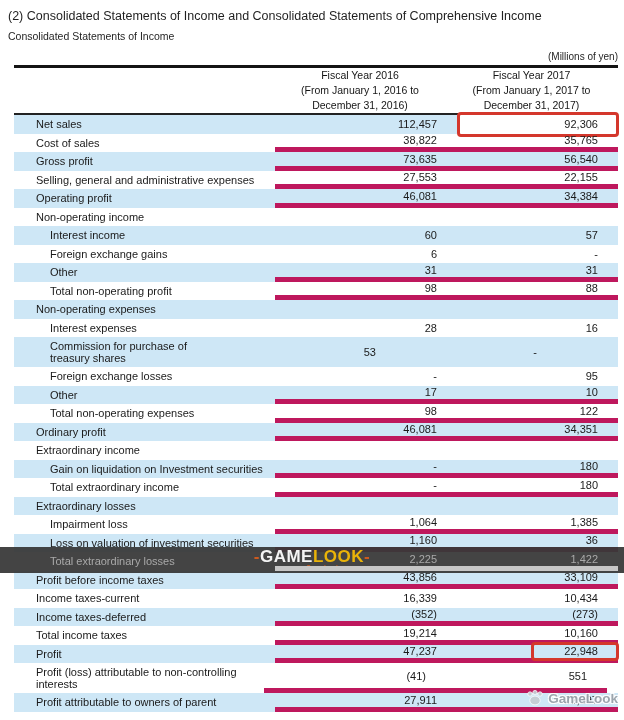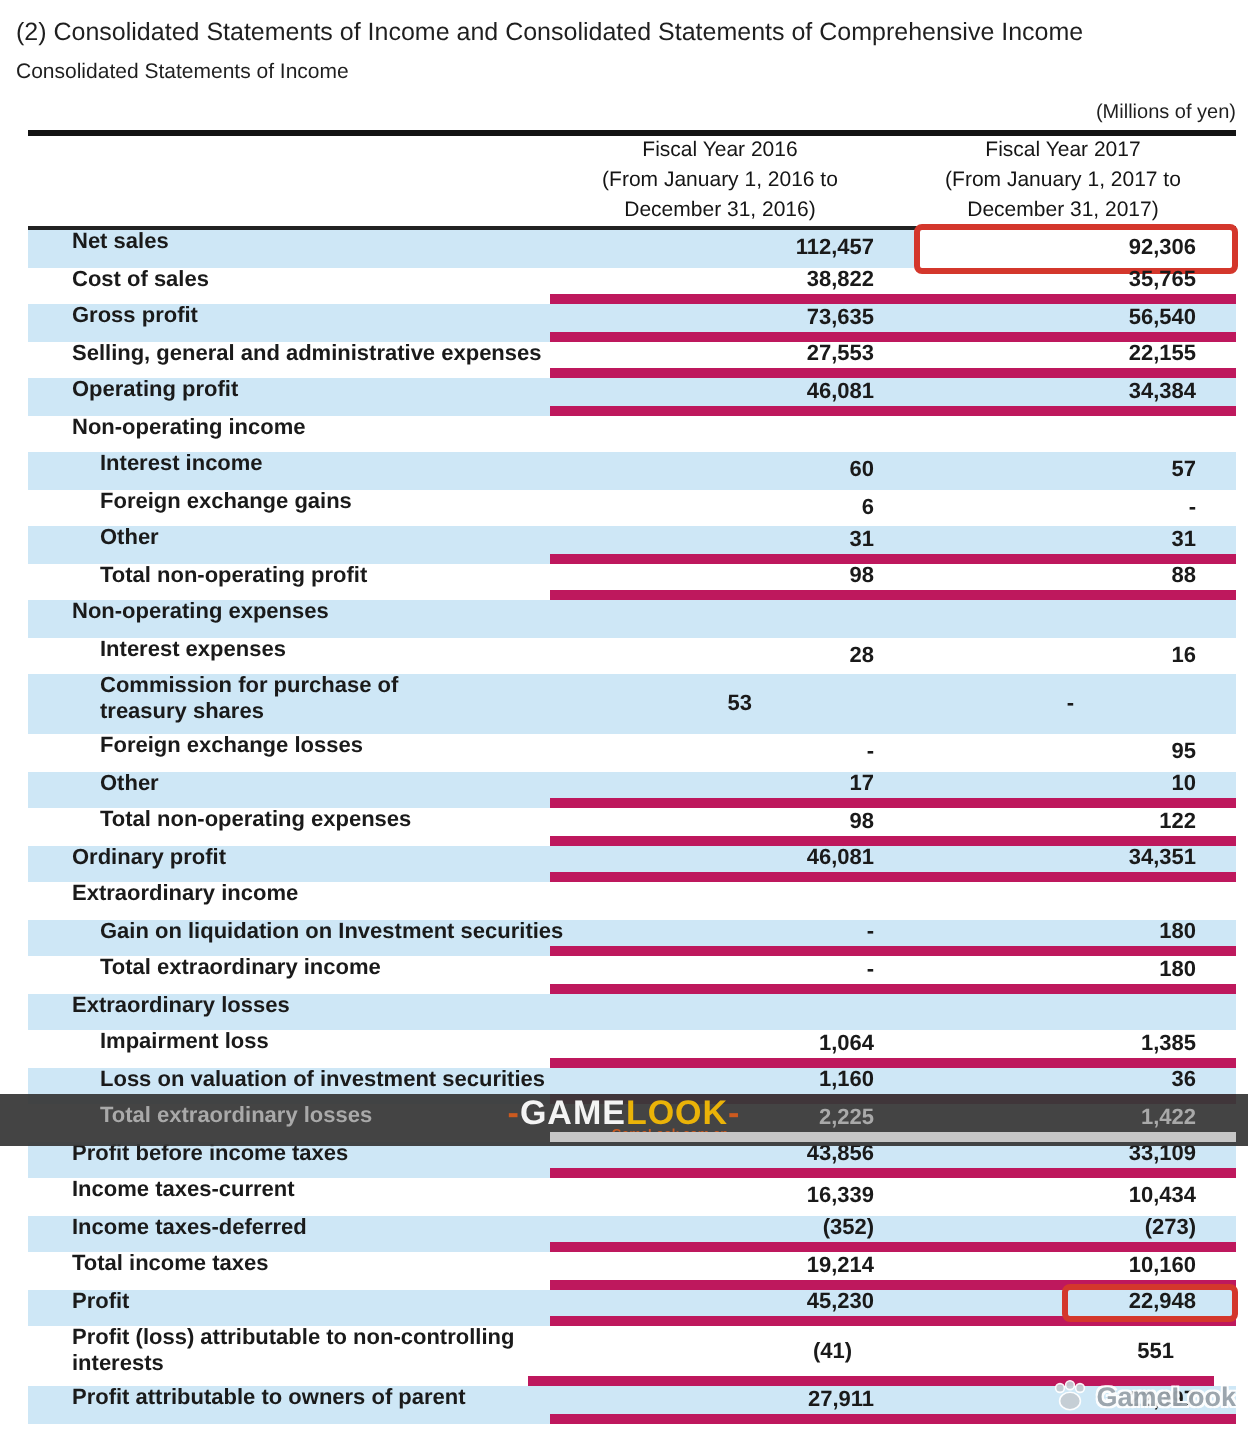--- a/index.html
+++ b/index.html
@@ -7,21 +7,21 @@
         font-family:"Liberation Sans","DejaVu Sans",sans-serif;color:#1a1a1a;}
   .title{margin:9px 0 0 8px;font-size:12.5px;color:#1f1f1f;}
   .subtitle{margin:7px 0 0 8px;font-size:10.5px;color:#1f1f1f;}
   .unit{margin:9px 6px 0 0;text-align:right;font-size:10px;color:#1f1f1f;}
   .table{position:relative;margin:3px 6px 0 14px;width:604px;}
   .thead{display:flex;border-top:3px solid #141414;border-bottom:2px solid #222;height:45px;}
   .spacer{width:261px;}
   .colhead{font-size:10.5px;line-height:15px;text-align:center;color:#151515;}
   .ch16{width:170px;} .ch17{width:173px;}
   #rows{position:relative;}
-  .row{display:flex;height:18.5px;font-weight:bold;}
+  .row{display:flex;height:18.5px;align-items:center;}
   .row.tall{height:30px;}
   .row.b{background:#cee7f6;}
   .row.wm{position:relative;z-index:4;}
   .row.wm .label,.row.wm .num{color:#a9a9a9;}
   .row.wm .nums.line{border-bottom-color:#c6c6c6;}
   .label{width:261px;box-sizing:border-box;font-size:11px;line-height:12.5px;white-space:nowrap;}
   .label.i0{padding-left:22px;} .label.i1{padding-left:36px;}
   .nums{display:flex;width:343px;height:100%;align-items:center;box-sizing:border-box;}
   .nums.line{border-bottom:5px solid #be185d;}
   .cell{box-sizing:border-box;height:100%;display:flex;align-items:center;justify-content:flex-end;}
@@ -391,21 +391,21 @@
             </div>
             <div class="cell c2017">
               <span class="num">10,160</span>
             </div>
           </div>
         </div>
         <div class="row b">
           <div class="label i0">Profit</div>
           <div class="nums line">
             <div class="cell c2016">
-              <span class="num">45,230</span>
+              <span class="num">47,237</span>
             </div>
             <div class="cell c2017">
               <span class="num">22,948</span>
               <div class="redbox box-plain"></div>
             </div>
           </div>
         </div>
         <div class="row w tall">
           <div class="label i0" style="white-space: normal; max-width: 250px;">Profit (loss) attributable to non-controlling interests</div>
           <div class="nums line">

